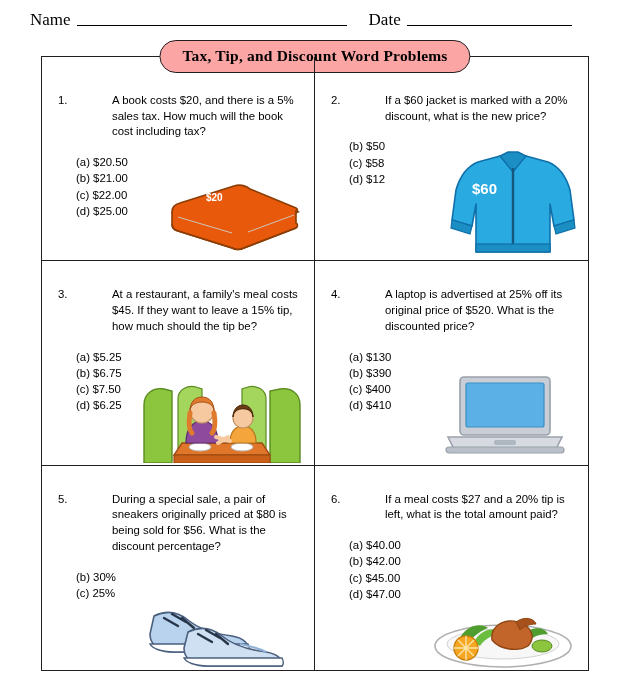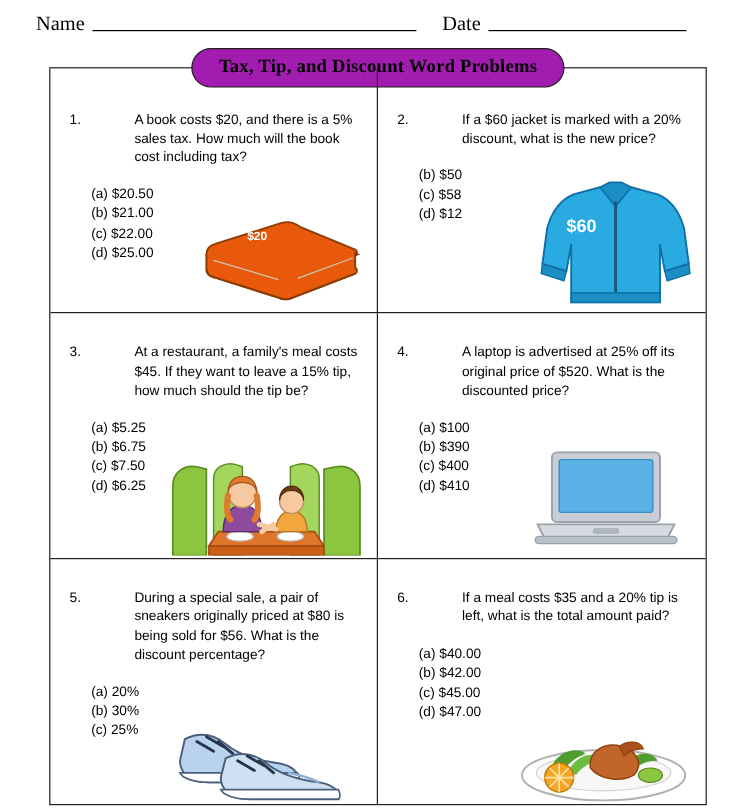--- a/index.html
+++ b/index.html
@@ -48,21 +48,21 @@
     border: 1px solid #231f20;
     box-sizing: border-box;
   }
 
   
   .title-pill {
     position: absolute;
     left: 50%;
     transform: translateX(-50%);
     top: -17px;
-    background: #a21caf;
+    background: #fca5a5;
     border: 1px solid #231f20;
     border-radius: 18px;
     padding: 6px 22px 7px 22px;
     font-family: "Liberation Serif", serif;
     font-weight: bold;
     font-size: 15.5px;
     white-space: nowrap;
     letter-spacing: 0.2px;
   }
 
@@ -243,21 +243,21 @@
         </svg>
       </div>
     </div>
 
     <div class="cell row-mid">
       <div class="qline">
         <span class="qnum">4.</span>
         <span class="qtext">A laptop is advertised at 25% off its original price of $520. What is the discounted price?</span>
       </div>
       <div class="choices">
-        <div class="choice">(a) $100</div>
+        <div class="choice">(a) $130</div>
         <div class="choice">(b) $390</div>
         <div class="choice">(c) $400</div>
         <div class="choice">(d) $410</div>
       </div>
 
       <div class="art art-laptop">
         <svg viewBox="0 0 122 84" width="122" height="84">
 
           <rect x="16" y="4" width="90" height="58" rx="4" fill="#c9ced6" stroke="#9aa1ab" stroke-width="1.6"></rect>
           <rect x="22" y="10" width="78" height="44" rx="2" fill="#5bb0e5" stroke="#3b8fc4" stroke-width="1.2"></rect>
@@ -269,21 +269,20 @@
         </svg>
       </div>
     </div>
 
     <div class="cell col-left">
       <div class="qline">
         <span class="qnum">5.</span>
         <span class="qtext">During a special sale, a pair of sneakers originally priced at $80 is being sold for $56. What is the discount percentage?</span>
       </div>
       <div class="choices">
-        <div class="choice">(a) 20%</div>
         <div class="choice">(b) 30%</div>
         <div class="choice">(c) 25%</div>
       </div>
 
       <div class="art art-shoes">
         <svg viewBox="0 0 146 88" width="146" height="88">
 
           <path d="M10 34 C22 28 34 30 44 38 C56 48 72 52 88 54 C100 56 106 62 104 70 L30 70 C14 70 6 62 6 52 Z" fill="#b9d2ee" stroke="#4a5f7d" stroke-width="1.6"></path>
           <path d="M6 62 L104 62 C106 66 106 68 104 70 L30 70 C16 70 8 66 6 62 Z" fill="#ffffff" stroke="#4a5f7d" stroke-width="1.4"></path>
           <path d="M20 36 L34 44 M28 32 L42 40 M38 36 L50 46" stroke="#27364b" stroke-width="2.4" stroke-linecap="round"></path>
@@ -292,21 +291,21 @@
           <path d="M40 76 L138 76 C140 80 140 82 138 84 L64 84 C50 84 42 80 40 76 Z" fill="#ffffff" stroke="#4a5f7d" stroke-width="1.4"></path>
           <path d="M54 52 L68 60 M62 48 L76 56 M72 52 L84 62" stroke="#27364b" stroke-width="2.4" stroke-linecap="round"></path>
           <path d="M96 62 C106 64 114 66 122 70" stroke="#8fb0d6" stroke-width="2" fill="none"></path>
         </svg>
       </div>
     </div>
 
     <div class="cell">
       <div class="qline">
         <span class="qnum">6.</span>
-        <span class="qtext">If a meal costs $35 and a 20% tip is left, what is the total amount paid?</span>
+        <span class="qtext">If a meal costs $27 and a 20% tip is left, what is the total amount paid?</span>
       </div>
       <div class="choices">
         <div class="choice">(a) $40.00</div>
         <div class="choice">(b) $42.00</div>
         <div class="choice">(c) $45.00</div>
         <div class="choice">(d) $47.00</div>
       </div>
 
       <div class="art art-meal">
         <svg viewBox="0 0 146 82" width="146" height="82">

